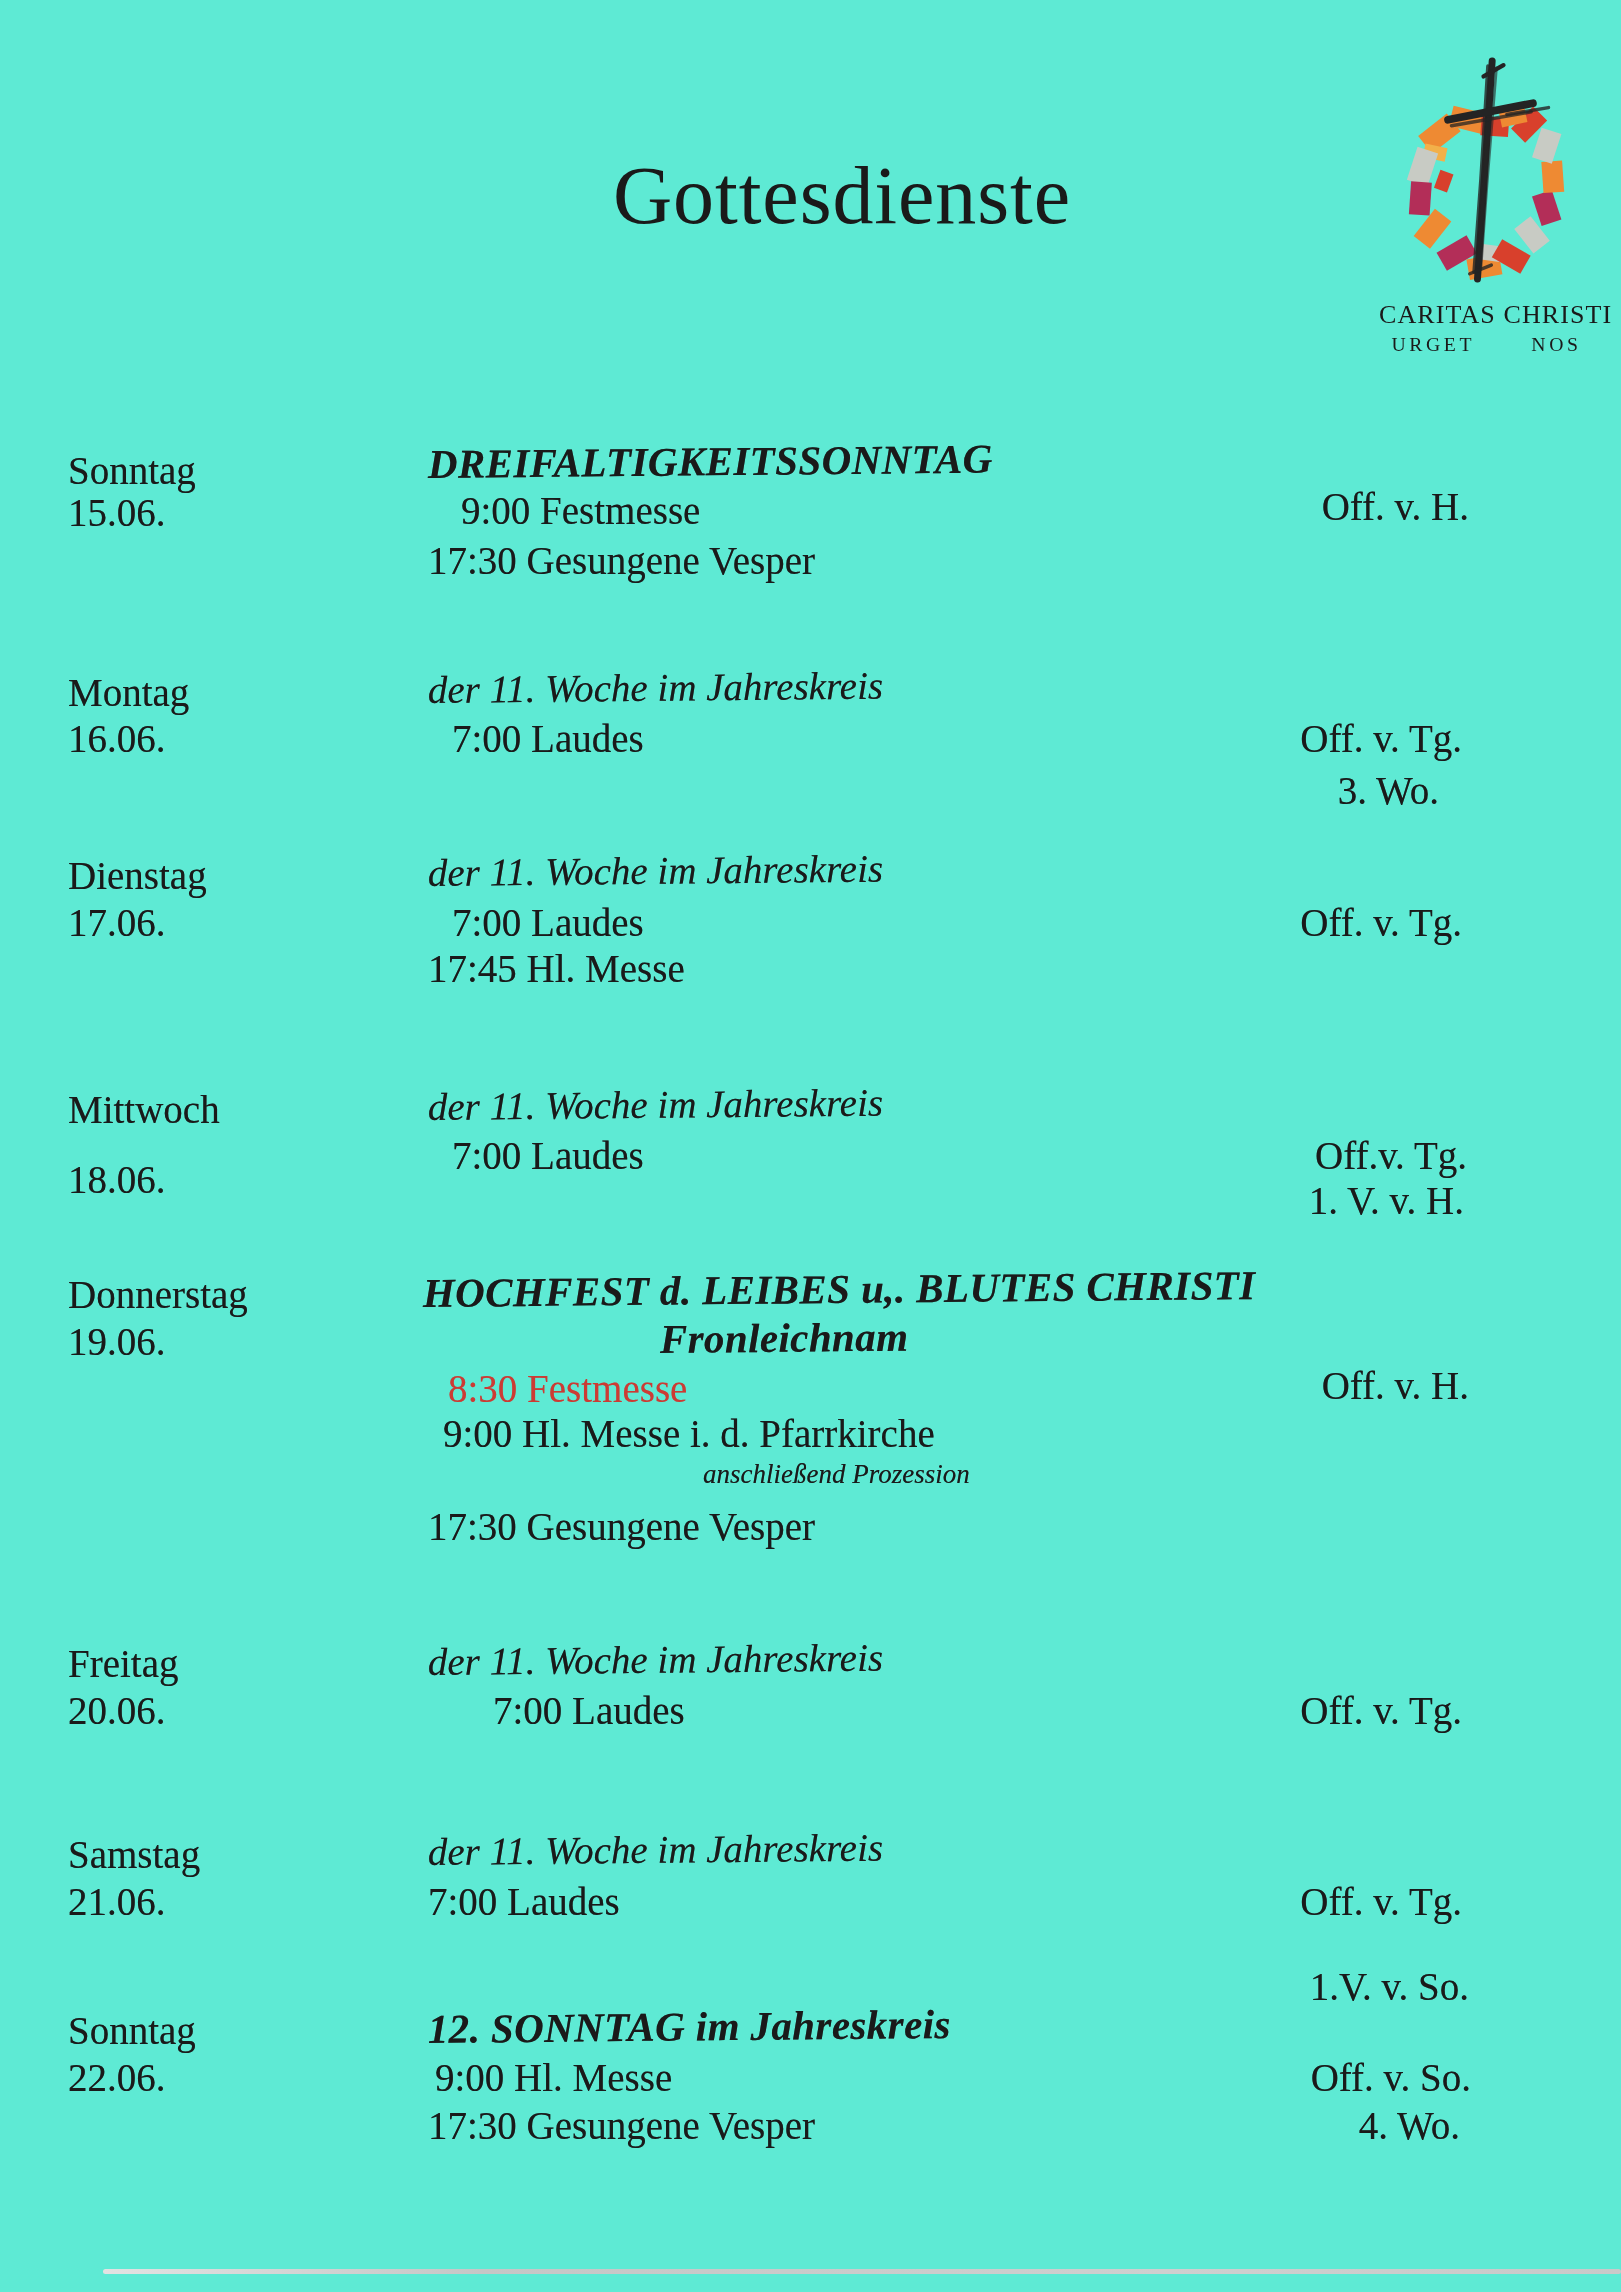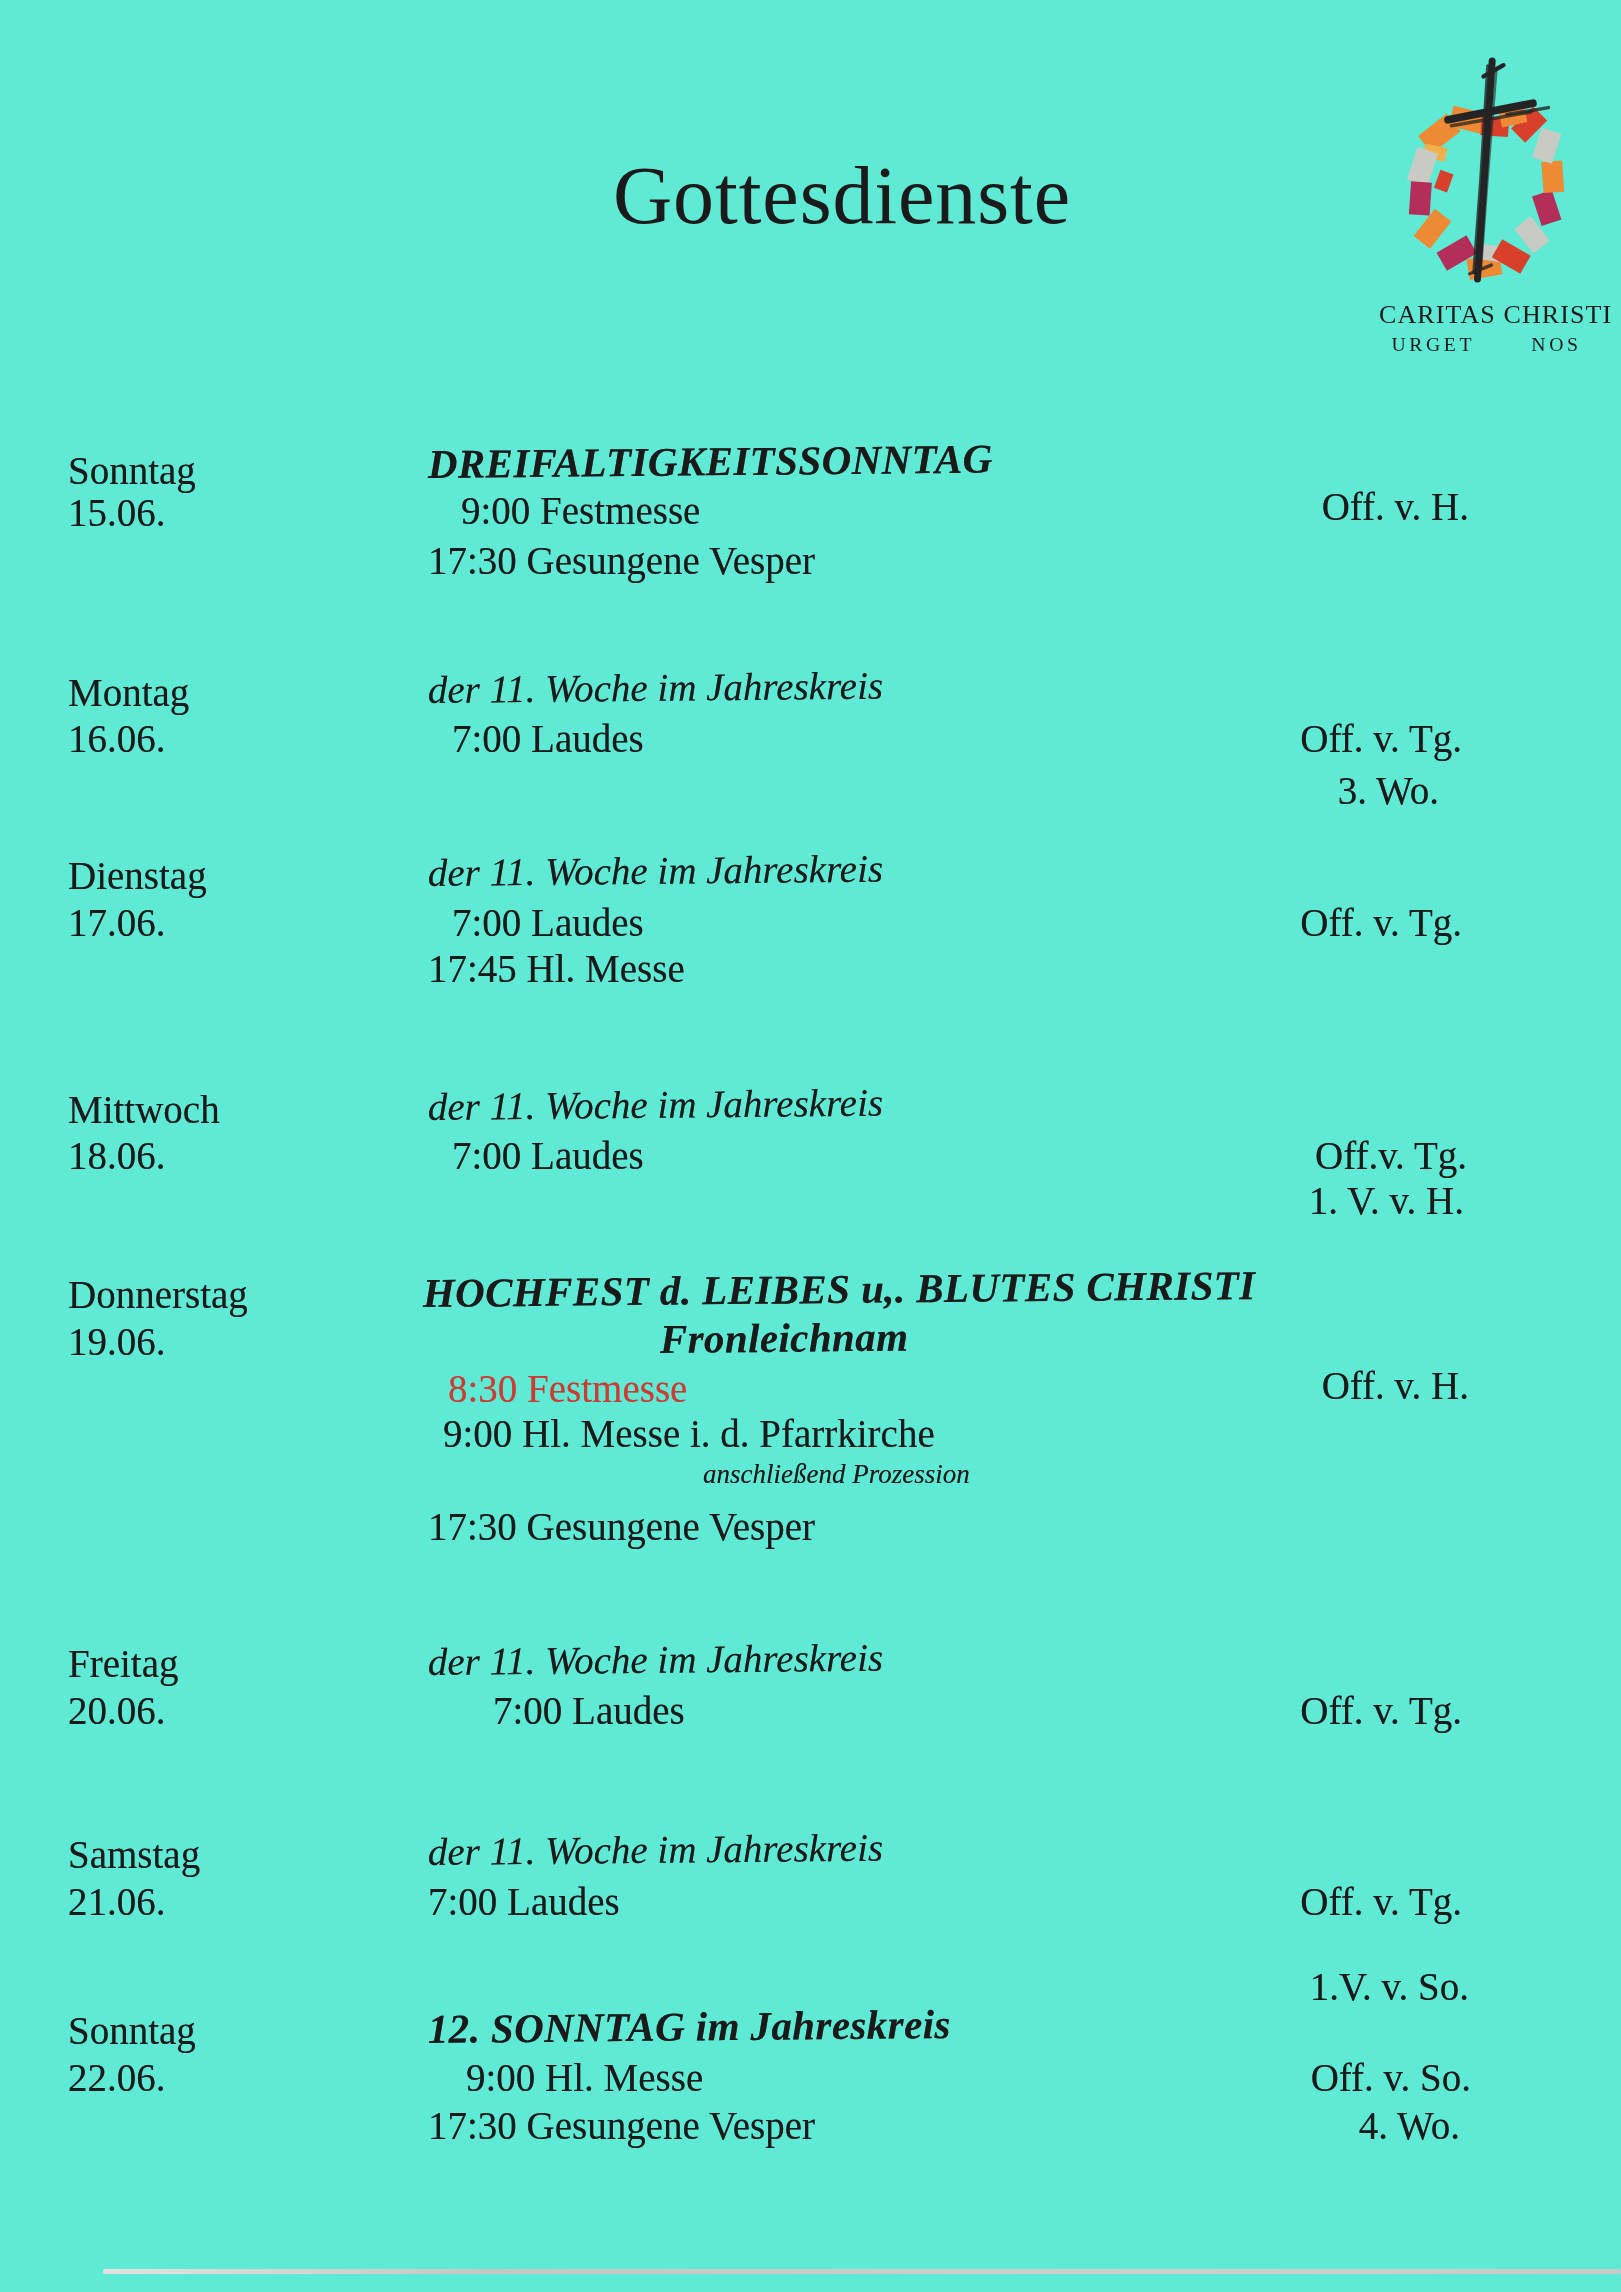--- a/index.html
+++ b/index.html
@@ -128,21 +128,21 @@
     <div class="ln day-txt" style="left:68px;  top:856px;">Dienstag</div>
     <div class="ln day-txt" style="left:68px;  top:903px;">17.06.</div>
     <div class="ln week-txt" style="left:428px; top:853px;">der 11. Woche im Jahreskreis</div>
     <div class="ln body-txt" style="left:452px; top:903px;">7:00 Laudes</div>
     <div class="ln body-txt right-txt" style="right:159px; top:903px;">Off. v. Tg.</div>
     <div class="ln body-txt" style="left:428px; top:949px;">17:45 Hl. Messe</div>
   </div>
 
   <div>
     <div class="ln day-txt" style="left:68px;  top:1090px;">Mittwoch</div>
-    <div class="ln day-txt" style="left:68px;  top:1136px;">18.06.</div>
+    <div class="ln day-txt" style="left:68px;  top:1160px;">18.06.</div>
     <div class="ln week-txt" style="left:428px; top:1087px;">der 11. Woche im Jahreskreis</div>
     <div class="ln body-txt" style="left:452px; top:1136px;">7:00 Laudes</div>
     <div class="ln body-txt right-txt" style="right:154px; top:1136px;">Off.v. Tg.</div>
     <div class="ln body-txt right-txt" style="right:157px; top:1181px;">1. V. v. H.</div>
   </div>
 
   <div>
     <div class="ln day-txt" style="left:68px;  top:1275px;">Donnerstag</div>
     <div class="ln day-txt" style="left:68px;  top:1322px;">19.06.</div>
     <div class="ln feast-txt" style="left:423px; top:1273px;">HOCHFEST d. LEIBES u,. BLUTES CHRISTI</div>
@@ -169,21 +169,21 @@
     <div class="ln body-txt" style="left:428px; top:1882px;">7:00 Laudes</div>
     <div class="ln body-txt right-txt" style="right:159px; top:1882px;">Off. v. Tg.</div>
   </div>
 
   <div class="ln body-txt right-txt" style="right:152px; top:1967px;">1.V. v. So.</div>
 
   <div>
     <div class="ln day-txt" style="left:68px;  top:2011px;">Sonntag</div>
     <div class="ln day-txt" style="left:68px;  top:2058px;">22.06.</div>
     <div class="ln feast-txt" style="left:428px; top:2009px;">12. SONNTAG im Jahreskreis</div>
-    <div class="ln body-txt" style="left:466px; top:2058px;">9:00 Hl. Messe</div>
+    <div class="ln body-txt" style="left:435px; top:2058px;">9:00 Hl. Messe</div>
     <div class="ln body-txt right-txt" style="right:150px; top:2058px;">Off. v. So.</div>
     <div class="ln body-txt" style="left:428px; top:2106px;">17:30 Gesungene Vesper</div>
     <div class="ln body-txt right-txt" style="right:161px; top:2106px;margin-left:18px;">4. Wo.</div>
   </div>
 
   <div class="scan-line"></div>
 
 </div>
 
 

